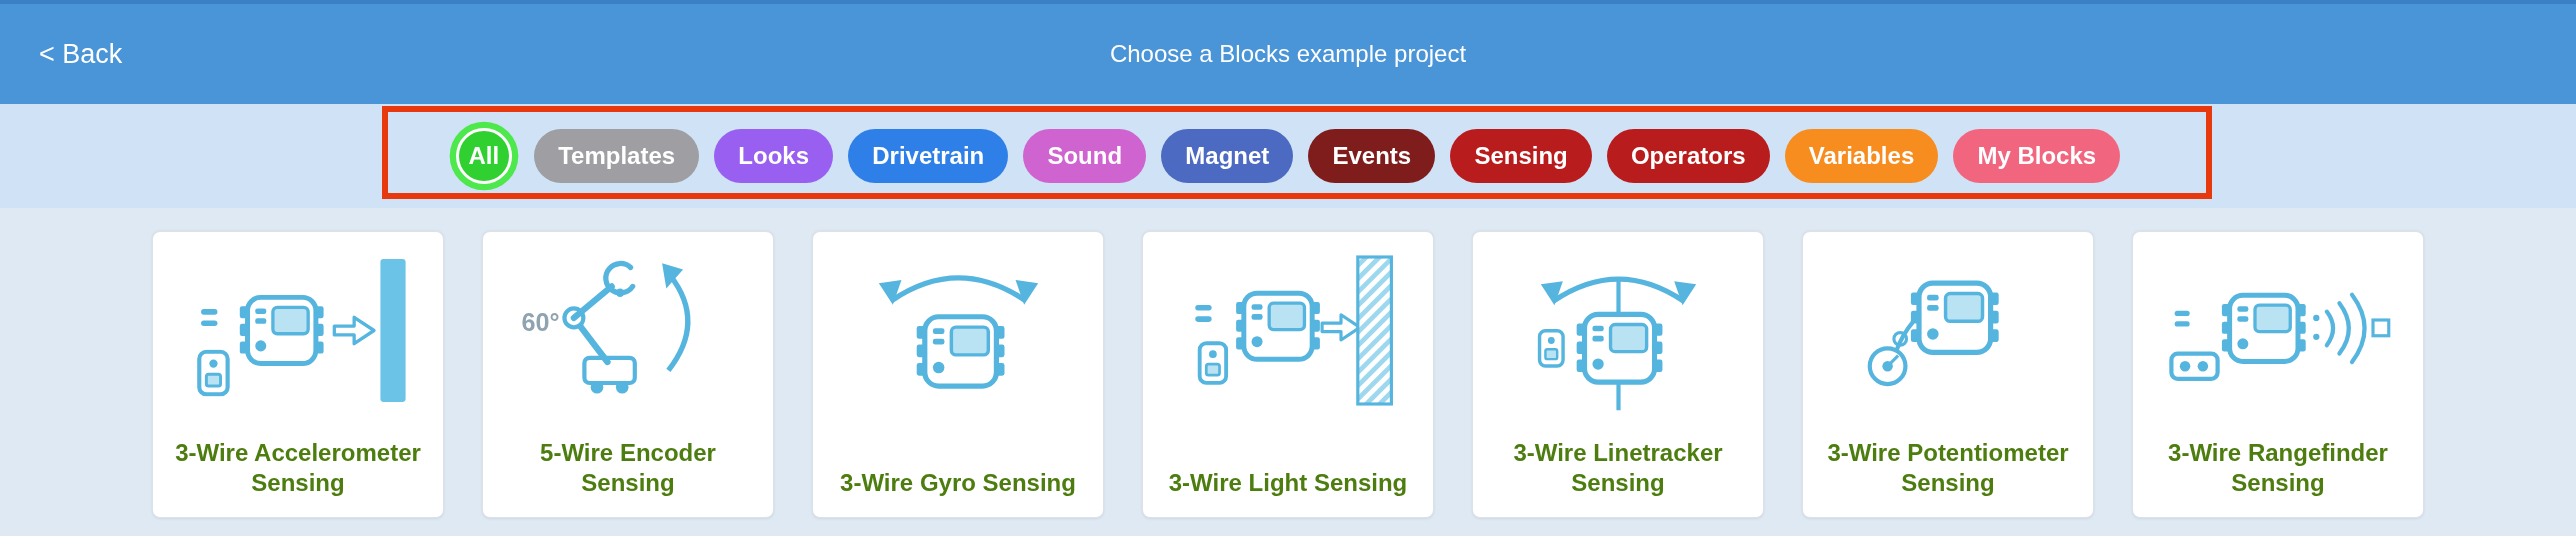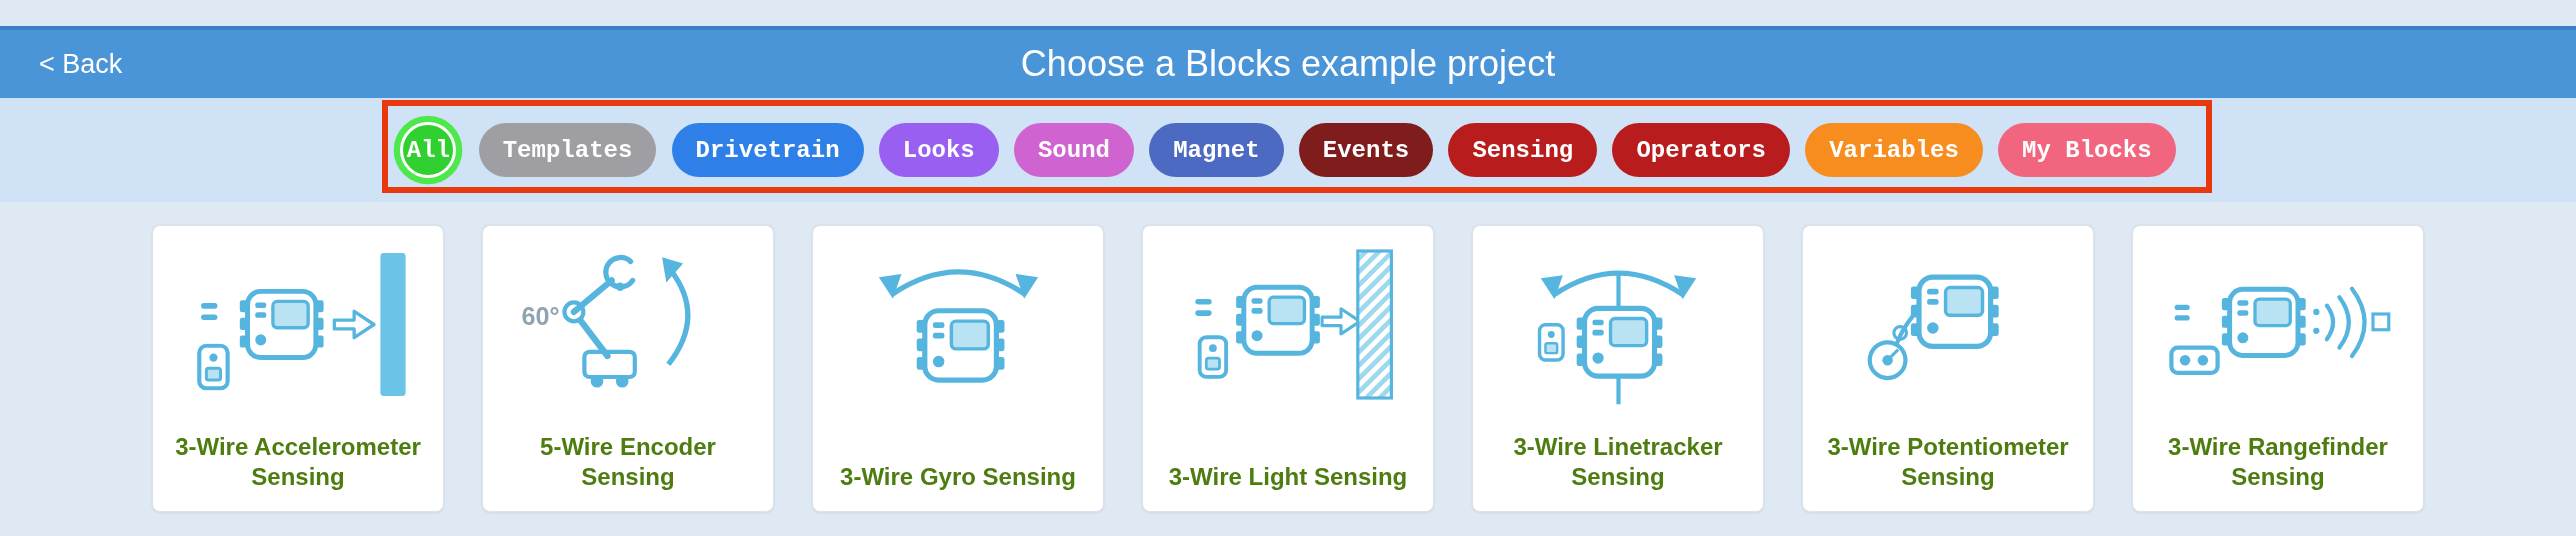--- a/index.html
+++ b/index.html
@@ -6,48 +6,48 @@
   html, body {
     width: 2576px; height: 536px;
     font-family: "Liberation Sans", sans-serif;
     background: #dfe9f4;
     overflow: hidden;
   }
 
   
   .header {
     position: relative;
-    width: 100%; height: 72px;
+    width: 100%; height: 104px;
     background: #4a94d8;
     border-top: 4.5px solid #3b80c4;
-    display: flex; align-items: center; justify-content: center; margin-top: 26px;
+    display: flex; align-items: center; justify-content: center;
   }
   .back-button {
     position: absolute; left: 39px; top: 0; bottom: 0;
     display: flex; align-items: center;
     color: #ffffff; font-size: 27px;
     background: none; border: none; cursor: pointer;
     font-family: "Liberation Sans", sans-serif;
   }
-  .page-title { color: #ffffff; font-size: 36px; font-weight: 400; }
+  .page-title { color: #ffffff; font-size: 24px; font-weight: 400; }
 
   
   .filter-bar {
     position: relative;
     width: 100%; height: 104px;
     background: #cfe2f6;
     display: flex; align-items: center; justify-content: center;
     gap: 15.2px;
   }
   .pill {
     height: 54px;
     padding: 0 24px;
     border: none; border-radius: 27px;
     color: #ffffff; font-size: 24px; font-weight: 700;
-    font-family: Liberation Mono, monospace;
+    font-family: Liberation Sans, sans-serif;
     display: flex; align-items: center; justify-content: center;
     cursor: pointer;
     white-space: nowrap;
   }
   .pill-all {
     width: 56px; height: 56px; padding: 0;
     border-radius: 50%;
     border: 3.6px solid #ffffff;
     box-shadow: 0 0 0 6.3px #4ce84c;
     margin-right: 7.2px;
@@ -132,22 +132,22 @@
 </svg>
 
 <div class="header">
   <button class="back-button">&lt; Back</button>
   <div class="page-title">Choose a Blocks example project</div>
 </div>
 
 <div class="filter-bar">
   <button class="pill pill-all" style="background:#2fd02f">All</button>
   <button class="pill" style="background:#9e9ea3">Templates</button>
+  <button class="pill" style="background:#985ff1">Looks</button>
   <button class="pill" style="background:#2e80e8">Drivetrain</button>
-  <button class="pill" style="background:#985ff1">Looks</button>
   <button class="pill" style="background:#cf63cf">Sound</button>
   <button class="pill" style="background:#4c6ac1">Magnet</button>
   <button class="pill" style="background:#7f1d1d">Events</button>
   <button class="pill" style="background:#b91c1c">Sensing</button>
   <button class="pill" style="background:#b91c1c">Operators</button>
   <button class="pill" style="background:#f78c1f">Variables</button>
   <button class="pill" style="background:#f2657f">My Blocks</button>
   <div class="highlight-box"></div>
 </div>
 

